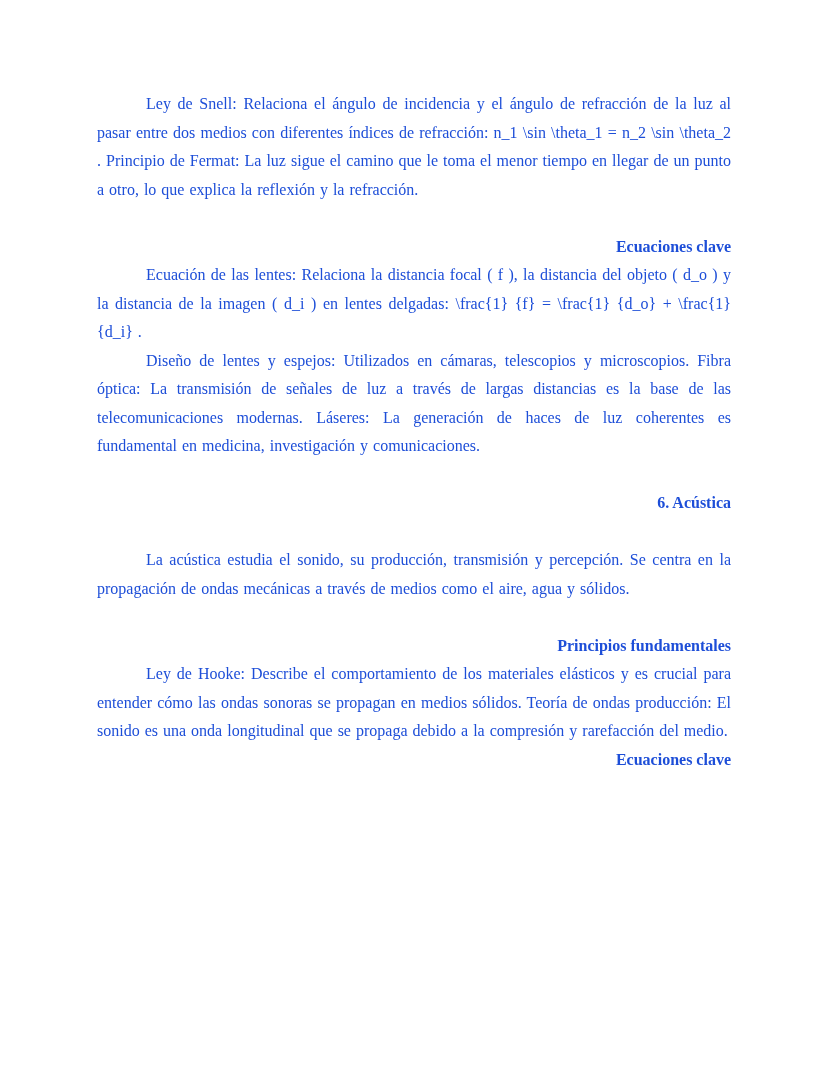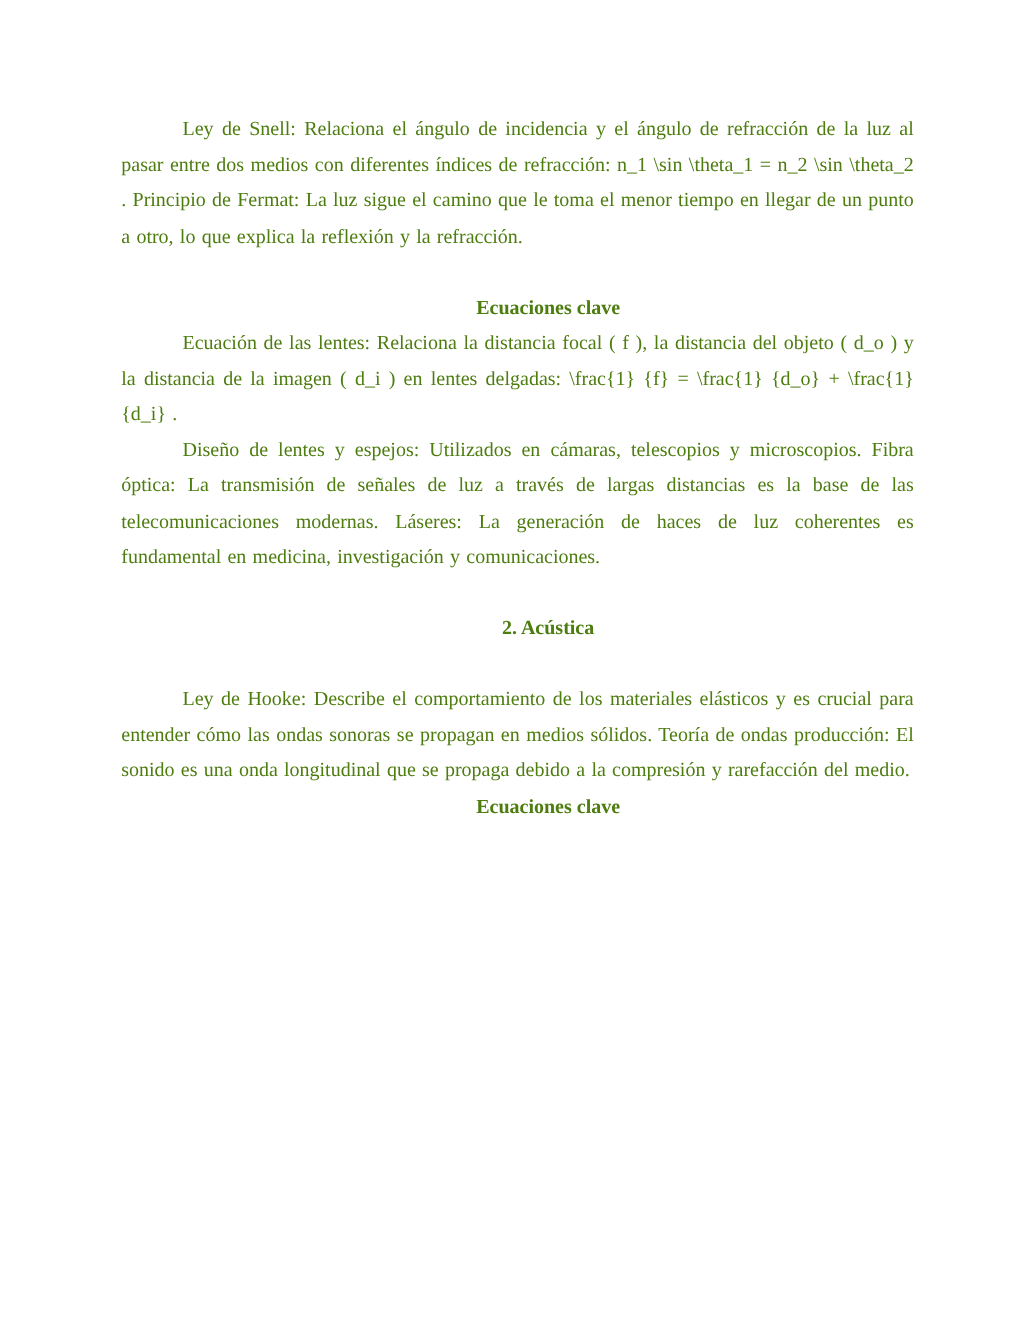--- a/index.html
+++ b/index.html
@@ -10,51 +10,53 @@
   .page {
     position: relative;
     box-sizing: border-box;
     width: 828px;
     height: 1071px;
     background: #ffffff;
     padding: 90px 97px 0 97px;
     overflow: hidden;
     font-family: "Liberation Serif", "DejaVu Serif", serif;
     font-size: 16px;
-    color: #4d7c0f;
+    color: #1d4ed8;
   }
   .doc-content {
     width: 634px;
   }
   .para {
     margin: 0;
     text-align: justify;
     text-indent: 49px;
     line-height: 28.5px;
     word-spacing: 1px;
   }
   .heading {
     font-weight: bold;
     margin: 28.5px 0 0 49px;
     line-height: 28.5px;
-    text-align: center;
+    text-align: right;
   }
   .heading.gap-after {
     margin-bottom: 28.5px;
   }
   .heading.attached {
     margin-top: 0;
   }
 </style>
 </head>
 <body>
 
 <div class="page">
   <div class="doc-content" id="doc-content">
       <p class="para">Ley de Snell: Relaciona el ángulo de incidencia y el ángulo de refracción de la luz al pasar entre dos medios con diferentes índices de refracción:  n_1 \sin \theta_1 = n_2 \sin \theta_2 . Principio de Fermat: La luz sigue el camino que le toma el menor tiempo en llegar de un punto a otro, lo que explica la reflexión y la refracción.</p>
       <div class="heading">Ecuaciones clave</div>
       <p class="para">Ecuación de las lentes: Relaciona la distancia focal ( f ), la distancia del objeto ( d_o ) y la distancia de la imagen ( d_i ) en lentes delgadas:  \frac{1} {f} = \frac{1} {d_o} + \frac{1} {d_i} .</p>
       <p class="para">Diseño de lentes y espejos: Utilizados en cámaras, telescopios y microscopios. Fibra óptica: La transmisión de señales de luz a través de largas distancias es la base de las telecomunicaciones modernas. Láseres: La generación de haces de luz coherentes es fundamental en medicina, investigación y comunicaciones.</p>
-      <div class="heading gap-after">2. Acústica</div>
+      <div class="heading gap-after">6. Acústica</div>
+      <p class="para">La acústica estudia el sonido, su producción, transmisión y percepción. Se centra en la propagación de ondas mecánicas a través de medios como el aire, agua y sólidos.</p>
+      <div class="heading">Principios fundamentales</div>
       <p class="para">Ley de Hooke: Describe el comportamiento de los materiales elásticos y es crucial para entender cómo las ondas sonoras se propagan en medios sólidos. Teoría de ondas producción: El sonido es una onda longitudinal que se propaga debido a la compresión y rarefacción del medio.</p>
       <div class="heading attached">Ecuaciones clave</div>
     </div>
 </div>
 
 </body></html>

